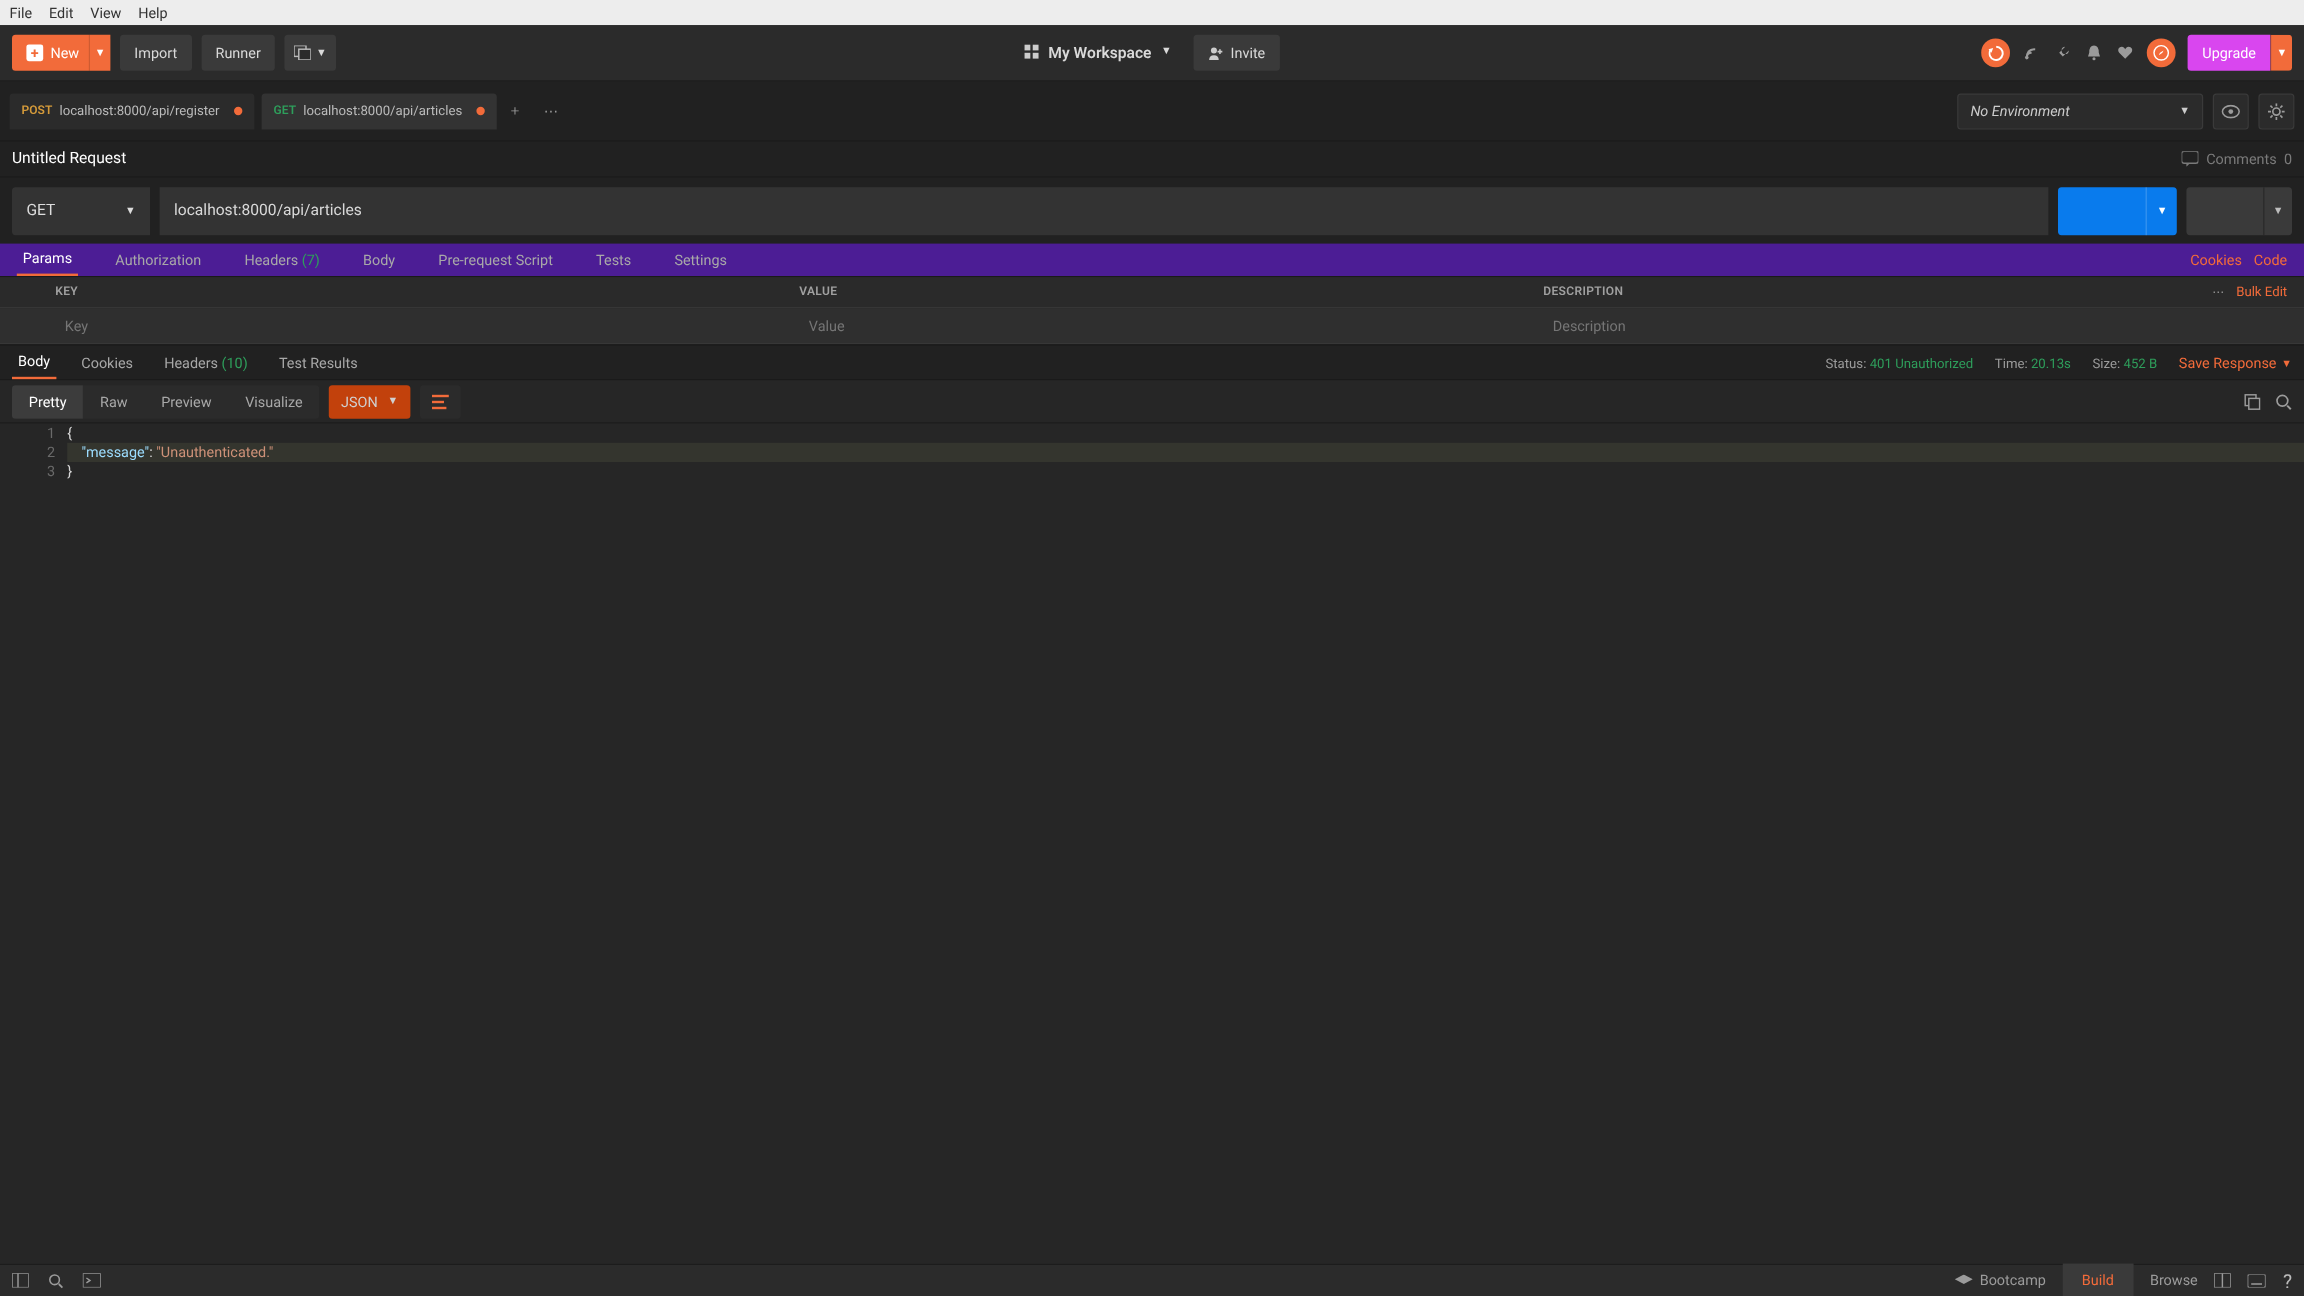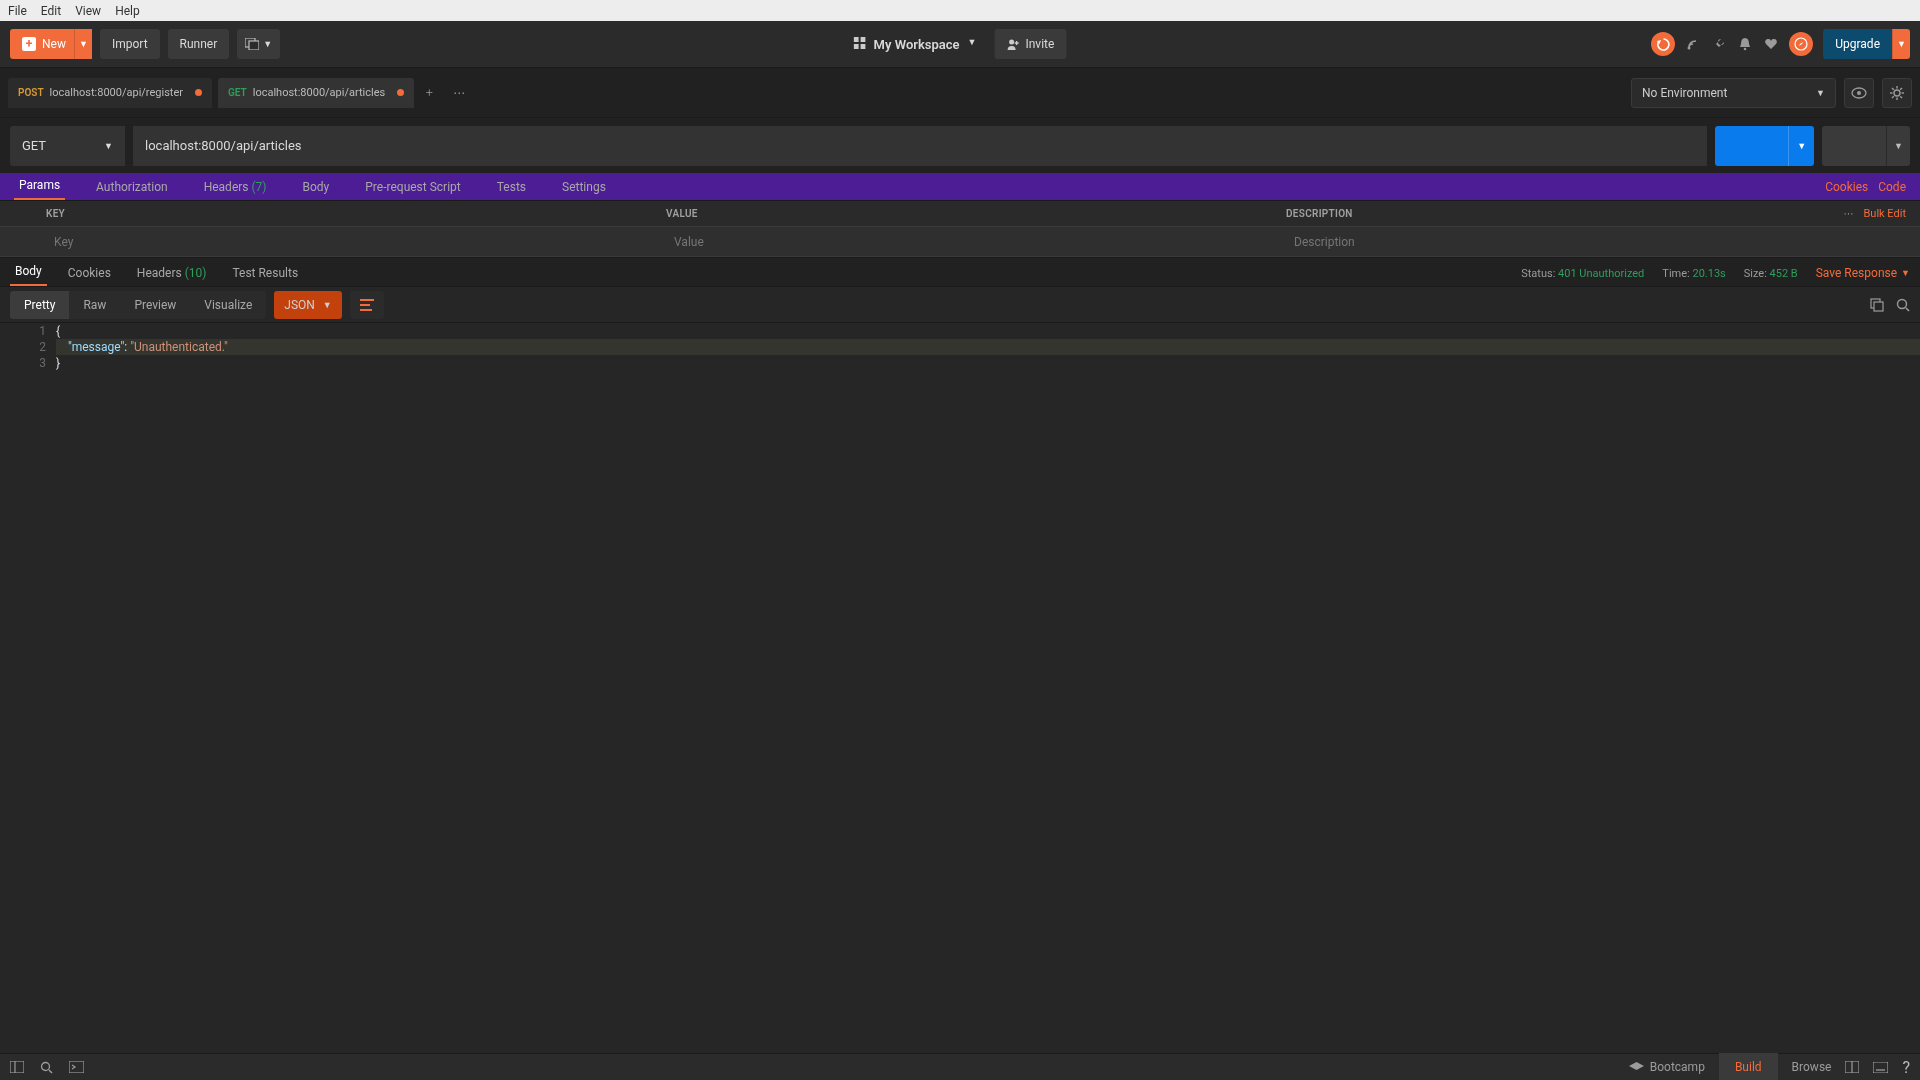--- a/index.html
+++ b/index.html
@@ -5,21 +5,21 @@
 * { margin:0; padding:0; box-sizing:border-box; font-family:-apple-system,BlinkMacSystemFont,"Segoe UI",Roboto,Arial,sans-serif; }
 body { background:#262626; color:#d9d9d9; font-size:12px; overflow:hidden; width:1920px; height:1080px; }
 
 
 .menu-bar { height:21px; background:#ededed; display:flex; align-items:center; padding:0 8px; gap:14px; color:#333; }
 .menu-bar span { cursor:default; font-size:12px; }
 
 
 .header { height:47px; background:#2b2b2b; border-bottom:1px solid #1a1a1a; display:flex; align-items:center; padding:0 10px; }
 .btn { display:inline-flex; align-items:center; justify-content:center; height:30px; padding:0 12px; border-radius:3px; cursor:pointer; font-size:12px; }
-.btn-orange { background:#0c4a6e; color:#fff; }
+.btn-orange { background:#d946ef; color:#fff; }
 .btn-dark { background:#3a3a3a; color:#d9d9d9; }
 .btn-new { background:#f26b3a; color:#fff; display:flex; align-items:center; }
 .btn-new .plus { background:#fff; color:#f26b3a; width:14px; height:14px; border-radius:2px; display:flex; align-items:center; justify-content:center; font-weight:bold; margin-right:6px; font-size:12px; line-height:1; }
 .caret-after { width:18px; display:flex; align-items:center; justify-content:center; border-left:1px solid rgba(0,0,0,0.15); height:30px; }
 .header-left { display:flex; gap:8px; align-items:center; }
 .header-center { position:absolute; left:50%; transform:translateX(-50%); display:flex; align-items:center; gap:18px; }
 .workspace { display:flex; align-items:flex-start; gap:8px; font-size:13px; font-weight:600; }
 .header-right { margin-left:auto; display:flex; align-items:center; gap:10px; }
 .icon-circle { width:24px; height:24px; border-radius:50%; display:flex; align-items:center; justify-content:center; }
 .icon-btn { color:#9b9b9b; cursor:pointer; }
@@ -30,21 +30,21 @@
 
 .row2 { height:50px; background:#212121; display:flex; align-items:center; padding:0 8px; border-bottom:1px solid #1a1a1a; }
 .tabs { display:flex; gap:6px; }
 .tab { height:30px; background:#2b2b2b; border-radius:3px 3px 0 0; display:flex; align-items:center; padding:0 10px; gap:6px; font-size:11px; color:#bbb; position:relative; }
 .tab.active { background:#333333; }
 .tab .method { font-weight:600; font-size:10px; }
 .tab .method.post { color:#d49a3a; }
 .tab .method.get { color:#2e9e5b; }
 .tab .dirty { width:7px; height:7px; border-radius:50%; background:#f26b3a; margin-left:6px; }
 .tab-plus { width:30px; height:30px; display:flex; align-items:center; justify-content:center; color:#9b9b9b; cursor:pointer; }
-.row2-right { margin-left:auto; display:flex; gap:8px; align-items:center; }
+.row2-right { margin-left:auto; display:flex; gap:8px; align-items:center;font-style:italic; }
 .env-select { width:205px; height:30px; background:#2b2b2b; border:1px solid #3a3a3a; border-radius:3px; display:flex; align-items:center; padding:0 10px; font-size:12px; color:#ccc; justify-content:space-between; }
 .sq-btn { width:30px; height:30px; background:#2b2b2b; border:1px solid #3a3a3a; border-radius:3px; display:flex; align-items:center; justify-content:center; color:#9b9b9b; }
 
 
 .req-title { height:30px; background:#212121; display:flex; align-items:center; padding:0 10px; border-bottom:1px solid #1a1a1a; }
 .req-title .title { color:#fff; font-size:13px; }
 .req-title .right { margin-left:auto; display:flex; align-items:center; gap:6px; color:#7a7a7a; }
 
 
 .url-row { height:55px; background:#212121; display:flex; align-items:center; padding:10px; gap:8px; }
@@ -260,20 +260,31 @@
               <line x1="2" y1="2" x2="3.8" y2="3.8"></line>
               <line x1="10.2" y1="10.2" x2="12" y2="12"></line>
               <line x1="2" y1="12" x2="3.8" y2="10.2"></line>
               <line x1="10.2" y1="3.8" x2="12" y2="2"></line>
             </g>
           </svg>
         </div>
   </div>
 </div>
 
+<div class="req-title">
+  <span class="title">Untitled Request</span>
+  <div class="right">
+    <svg width="14" height="13">
+          <rect x="0" y="0" width="14" height="10" rx="2" fill="none" stroke="#7a7a7a" stroke-width="1.2"></rect>
+          <polygon points="4,10 4,13 7,10" fill="#7a7a7a"></polygon>
+        </svg>
+    <span>Comments</span>
+    <span>0</span>
+  </div>
+</div>
 
 <div class="url-row">
   <div class="method-sel">
     <span>GET</span>
     <span class="caret">▼</span>
   </div>
   <input class="url-input" value="localhost:8000/api/articles" style="">
   <div class="send-btn">
     <span class="main">Send</span>
     <span class="drop">

